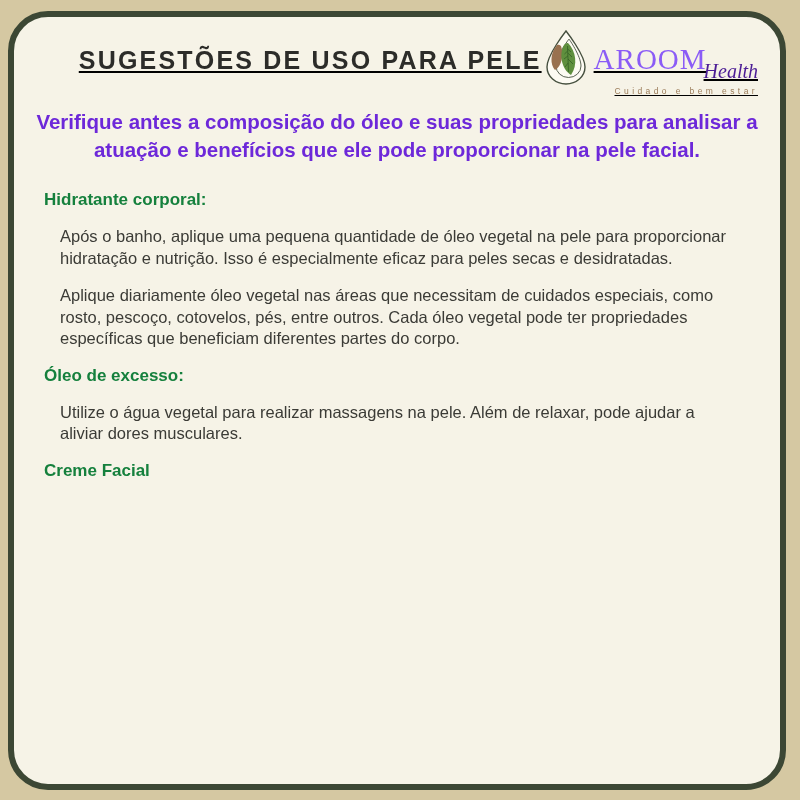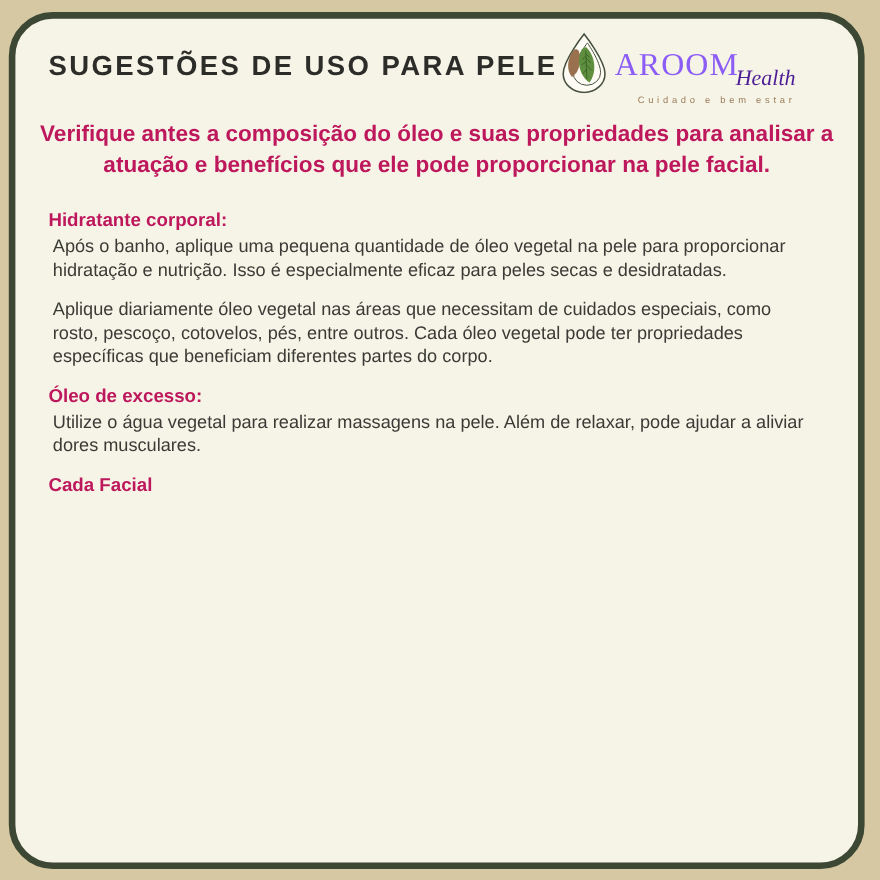--- a/index.html
+++ b/index.html
@@ -22,24 +22,25 @@
     height: 779px;
     box-sizing: border-box;
     background: #f6f3e7;
     border: 6px solid #3c4734;
     border-radius: 40px;
     overflow: hidden;
   }
   
   .header {
     display: flex;
-    justify-content: flex-start;
+    justify-content: flex-end;
     align-items: flex-start;
-    margin: 12px 18px 0 30px;
+    margin: 12px 18px 0 43px;
     height: 70px;
+    text-decoration: underline;
   }
   .page-title {
     font-size: 25px;
     font-weight: bold;
     letter-spacing: 2.2px;
     color: #2c2c29;
     margin-top: 17px;
     white-space: nowrap;
   }
   .logo {
@@ -82,38 +83,38 @@
     white-space: nowrap;
     align-self: flex-end;
   }
   
   .intro {
     margin: 9px 8px 0 8px;
     text-align: center;
     font-size: 20.5px;
     font-weight: bold;
     line-height: 28px;
-    color: #be185d;
+    color: #6d28d9;
   }
   
   .sections {
     margin: 26px 36px 0 30px;
   }
   .sec {
     margin-bottom: 14px;
   }
   .sec h3 {
     margin: 0 0 3px 0;
     font-size: 17px;
     line-height: 20px;
     font-weight: bold;
-    color: #be185d;
+    color: #15803d;
   }
   .sec p {
-    margin: 4px;
+    margin: 16px;
     font-size: 16.5px;
     line-height: 21.5px;
     color: #3b3b36;
   }
 </style>
 </head>
 <body>
 
 <div class="card">
 
@@ -156,17 +157,17 @@
 
     <section class="sec">
       <h3>Óleo de excesso:</h3>
       <p>Utilize o água vegetal para realizar massagens na pele. Além de relaxar, pode ajudar a aliviar dores musculares.</p>
     </section>
 
     <section class="sec">
     </section>
 
     <section class="sec">
-      <h3>Cada Facial</h3>
+      <h3>Creme Facial</h3>
     </section>
 
   </div>
 </div>
 
 </body></html>

